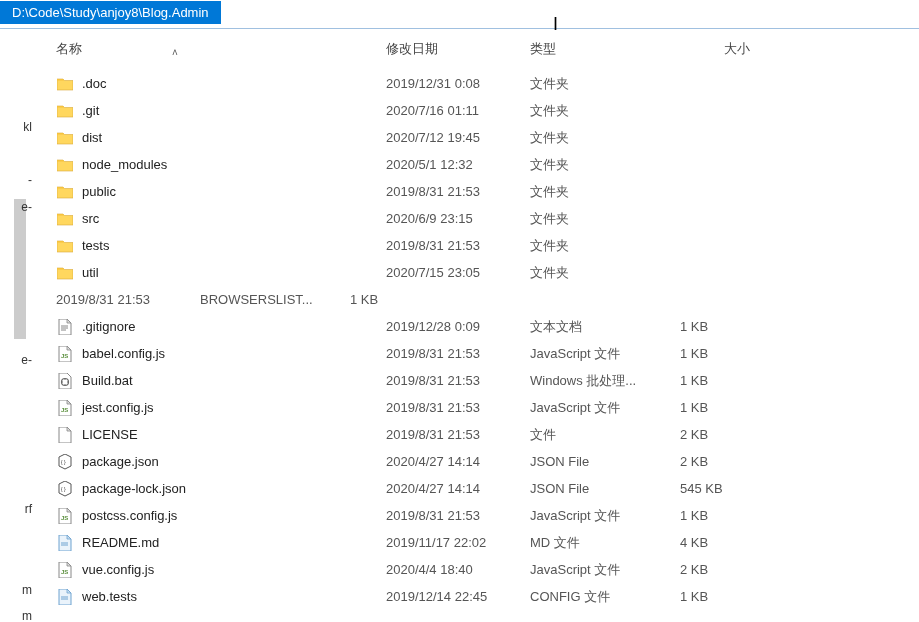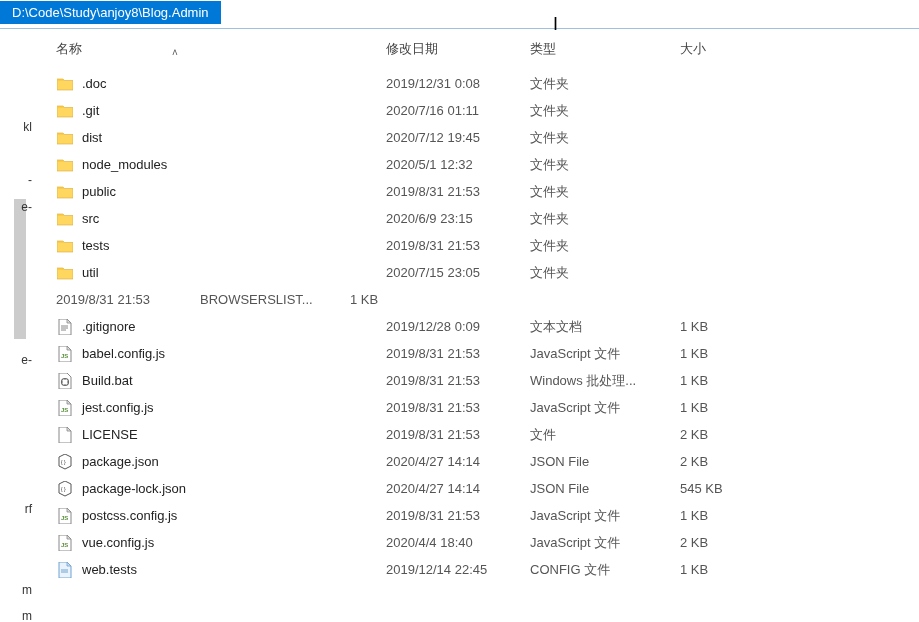--- a/index.html
+++ b/index.html
@@ -63,21 +63,21 @@
     .header-row {
       display: flex;
       padding: 10px 0 12px 22px;
       color: #444;
       font-size: 13px;
       border-bottom: 0;
     }
     .col-name { width: 330px; display: flex; align-items: flex-end; }
     .col-date { width: 144px; }
     .col-type { width: 150px; }
-    .col-size { width: 100px; text-align: left; padding-right: 30px; }
+    .col-size { width: 100px; text-align: right; padding-right: 30px; }
     .sort-arrow {
       margin-left: 90px;
       font-size: 10px;
       color: #555;
     }
     .file-list {
       padding-left: 22px;
     }
     .file-row {
       display: flex;
@@ -379,41 +379,57 @@
           <span class="name-text">postcss.config.js</span>
         </div>
         <div class="date-cell">2019/8/31 21:53</div>
         <div class="type-cell">JavaScript 文件</div>
         <div class="size-cell">1 KB</div>
       </div>
       <div class="file-row">
         <div class="name-cell">
           <span class="icon">
             <svg width="14" height="16" viewBox="0 0 14 16">
-              <path d="M1 0 L9 0 L13 4 L13 16 L1 16 Z" fill="#fff" stroke="#888" stroke-width="1"></path>
-              <path d="M9 0 L9 4 L13 4 Z" fill="#ddd" stroke="#888" stroke-width="0.8"></path>
-              <text x="3" y="12" font-size="6" fill="#5a8f3c" font-weight="bold">JS</text>
-            </svg>
-          </span>
-          <span class="name-text">vue.config.js</span>
-        </div>
-        <div class="date-cell">2020/4/4 18:40</div>
-        <div class="type-cell">JavaScript 文件</div>
-        <div class="size-cell">2 KB</div>
-      </div>
-      <div class="file-row">
-        <div class="name-cell">
-          <span class="icon">
-            <svg width="14" height="16" viewBox="0 0 14 16">
               <path d="M1 0 L9 0 L13 4 L13 16 L1 16 Z" fill="#eaf3fb" stroke="#6fa3d0" stroke-width="1"></path>
               <path d="M9 0 L9 4 L13 4 Z" fill="#c9def0" stroke="#6fa3d0" stroke-width="0.8"></path>
               <line x1="3" y1="8" x2="10" y2="8" stroke="#6fa3d0" stroke-width="1"></line>
               <line x1="3" y1="10" x2="10" y2="10" stroke="#6fa3d0" stroke-width="1"></line>
             </svg>
           </span>
+          <span class="name-text">README.md</span>
+        </div>
+        <div class="date-cell">2019/11/17 22:02</div>
+        <div class="type-cell">MD 文件</div>
+        <div class="size-cell">4 KB</div>
+      </div>
+      <div class="file-row">
+        <div class="name-cell">
+          <span class="icon">
+            <svg width="14" height="16" viewBox="0 0 14 16">
+              <path d="M1 0 L9 0 L13 4 L13 16 L1 16 Z" fill="#fff" stroke="#888" stroke-width="1"></path>
+              <path d="M9 0 L9 4 L13 4 Z" fill="#ddd" stroke="#888" stroke-width="0.8"></path>
+              <text x="3" y="12" font-size="6" fill="#5a8f3c" font-weight="bold">JS</text>
+            </svg>
+          </span>
+          <span class="name-text">vue.config.js</span>
+        </div>
+        <div class="date-cell">2020/4/4 18:40</div>
+        <div class="type-cell">JavaScript 文件</div>
+        <div class="size-cell">2 KB</div>
+      </div>
+      <div class="file-row">
+        <div class="name-cell">
+          <span class="icon">
+            <svg width="14" height="16" viewBox="0 0 14 16">
+              <path d="M1 0 L9 0 L13 4 L13 16 L1 16 Z" fill="#eaf3fb" stroke="#6fa3d0" stroke-width="1"></path>
+              <path d="M9 0 L9 4 L13 4 Z" fill="#c9def0" stroke="#6fa3d0" stroke-width="0.8"></path>
+              <line x1="3" y1="8" x2="10" y2="8" stroke="#6fa3d0" stroke-width="1"></line>
+              <line x1="3" y1="10" x2="10" y2="10" stroke="#6fa3d0" stroke-width="1"></line>
+            </svg>
+          </span>
           <span class="name-text">web.tests</span>
         </div>
         <div class="date-cell">2019/12/14 22:45</div>
         <div class="type-cell">CONFIG 文件</div>
         <div class="size-cell">1 KB</div>
       </div>
     </div>
 </div>
 
 </body></html>

